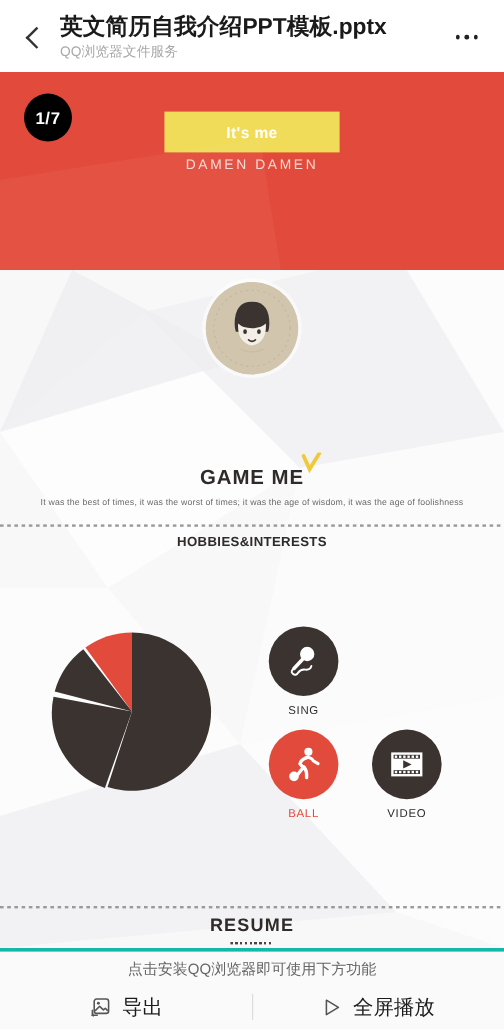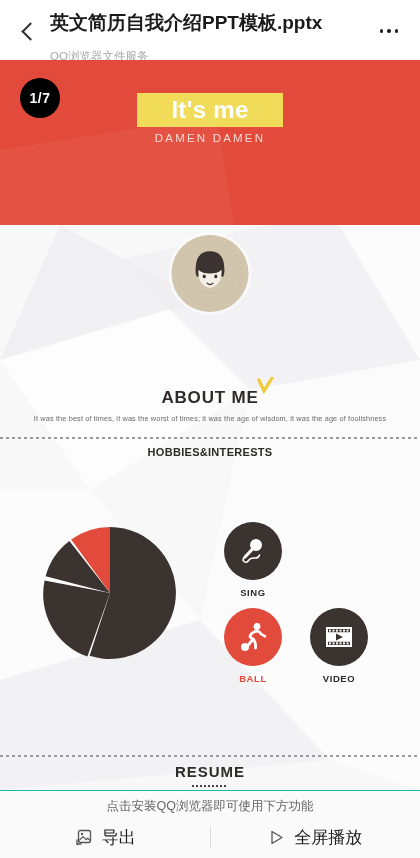--- a/index.html
+++ b/index.html
@@ -9,21 +9,21 @@
     background:#ffffff; overflow:hidden;
   }
   #app { position:relative; width:420px; height:858px; background:#fff; }
 
   
   .header { height:60px; display:flex; align-items:flex-start; padding:8px 10px 0 10px; background:#fff; }
   .back-btn { width:40px; height:46px; display:flex; align-items:center; justify-content:center; cursor:pointer; }
   .back-chev { width:13px; height:13px; border-left:2px solid #333; border-bottom:2px solid #333; transform:rotate(45deg); }
   .title-wrap { flex:1; padding-top:3px; min-width:0; }
   .doc-title { font-size:19px; color:#1a1a1a; line-height:24px; white-space:nowrap; overflow:hidden;font-weight:bold; }
-  .doc-sub { font-size:11.5px; color:#a8a8a8; line-height:17px; margin-top:13px; }
+  .doc-sub { font-size:11.5px; color:#a8a8a8; line-height:17px; margin-top:1px; }
   .more-btn { width:42px; height:46px; display:flex; align-items:center; justify-content:center; cursor:pointer; }
   .more-dots { display:flex; gap:4px; }
   .more-dots i { width:3.5px; height:3.5px; border-radius:50%; background:#222; display:block; }
 
   
   .slide { position:relative; width:420px; height:730px; overflow:hidden;
            background:#f7f7f8; }
   
   .poly-bg { position:absolute; inset:0; overflow:hidden; }
   .poly-bg svg { width:100%; height:100%; display:block; }
@@ -31,21 +31,21 @@
   
   .banner { position:absolute; left:0; top:0; width:420px; height:165px; background:#e24b3b; overflow:hidden; }
   .banner::after { content:""; position:absolute; left:-30px; bottom:-60px; width:260px; height:150px;
                    background:rgba(255,255,255,0.045); transform:rotate(-9deg); }
   .page-badge { position:absolute; left:20px; top:18px; width:40px; height:40px; border-radius:50%;
                 background:#000000; color:#fff; font-size:14px; font-weight:bold;
                 display:flex; align-items:center; justify-content:center; letter-spacing:.5px; }
   .itsme-box { position:absolute; left:50%; top:33px; transform:translateX(-50%);
                width:146px; height:34px; background:#f0dc59; display:flex; align-items:center;
                justify-content:center; }
-  .itsme-box span { color:#fff; font-size:24px; font-weight:bold; letter-spacing:.3px; }
+  .itsme-box span { color:#fff; font-size:13px; font-weight:bold; letter-spacing:.3px; }
   .damen { position:absolute; left:0; right:0; top:72px; text-align:center;
            color:#f7d9d3; font-size:11.5px; letter-spacing:2.2px; }
 
   
   .avatar { position:absolute; left:50%; top:175px; transform:translateX(-50%);
             width:77px; height:77px; border-radius:50%; background:#d2c5ae;
             box-shadow:0 0 0 3px rgba(255,255,255,.55); overflow:hidden; }
   .avatar svg { width:100%; height:100%; display:block; }
 
   
@@ -67,33 +67,33 @@
   .pie svg { width:100%; height:100%; display:block; }
 
   
   .icons { position:absolute; left:224px; top:462px; width:160px; }
   .icon-row { display:flex; gap:28px; margin-bottom:10px; }
   .icon-cell { width:58px; text-align:center; }
   .icon-circle { width:58px; height:58px; border-radius:50%; background:#3a3330;
                  display:flex; align-items:center; justify-content:center; }
   .icon-circle.red { background:#e24b3b; }
   .icon-circle svg { display:block; }
-  .icon-label { margin-top:7px; font-size:9.5px; font-weight:bold; color:#2e2b29; letter-spacing:.6px; }
+  .icon-label { margin-top:7px; font-size:9.5px; font-weight:normal; color:#2e2b29; letter-spacing:.6px; }
   .icon-label.red { color:#e24b3b; }
 
   
   .resume-title { position:absolute; left:0; right:0; top:703px; text-align:center;
                   font-size:15px; font-weight:bold; color:#2e2b29; letter-spacing:1px; }
   .resume-rule { position:absolute; left:50%; transform:translateX(-50%); top:725px;
                  width:36px; height:2px;
                  background-image:repeating-linear-gradient(to right,#4a4340 0 2px,transparent 2px 4px); }
 
   
   .bottom { position:absolute; left:0; bottom:0; width:420px; height:68px; background:#fafafa;
-            border-top:1px solid #14b8a6; }
+            border-top:3px solid #14b8a6; }
   .hint { text-align:center; font-size:12.5px; color:#666; padding-top:7px; }
   .actions { display:flex; align-items:center; height:38px; margin-top:3px; }
   .action { flex:1; display:flex; align-items:center; justify-content:center; gap:9px; cursor:pointer; }
   .action-label { font-size:17px; color:#1c1c1c; }
   .act-sep { width:1px; height:22px; background:#dcdcdc; }
 </style>
 </head>
 <body>
 
 <div id="app">
@@ -147,21 +147,21 @@
         <path d="M28 36 q-1 16 12 19 q13 -3 12 -19 q-4 4 -12 4 q-8 0 -12 -4 z" fill="#f4efe6"></path>
         <ellipse cx="34" cy="43" rx="1.6" ry="2" fill="#3a3330"></ellipse>
         <ellipse cx="46" cy="43" rx="1.6" ry="2" fill="#3a3330"></ellipse>
         <path d="M37 50 q3 3 6 0" fill="none" stroke="#3a3330" stroke-width="1.4" stroke-linecap="round"></path>
         <path d="M30 58 q10 5 20 0" fill="none" stroke="#c9bba3" stroke-width="1"></path>
       </svg>
     </div>
 
     <div class="about-wrap">
       <div class="about-title">
-        <span>ABOUT ME</span>
+        <span>GAME ME</span>
         <svg class="about-tick" viewBox="0 0 20 20">
           <path d="M4 3 L9 14 L17 1" fill="none" stroke="#f0c93a" stroke-width="3.2" stroke-linecap="round"></path>
         </svg>
       </div>
       <div class="about-quote">It was the best of times, it was the worst of times; it was the age of wisdom, it was the age of foolishness</div>
     </div>
 
     <div class="dot-div" style="top:376px"></div>
 
     <div class="hobbies-title">HOBBIES&amp;INTERESTS</div>

